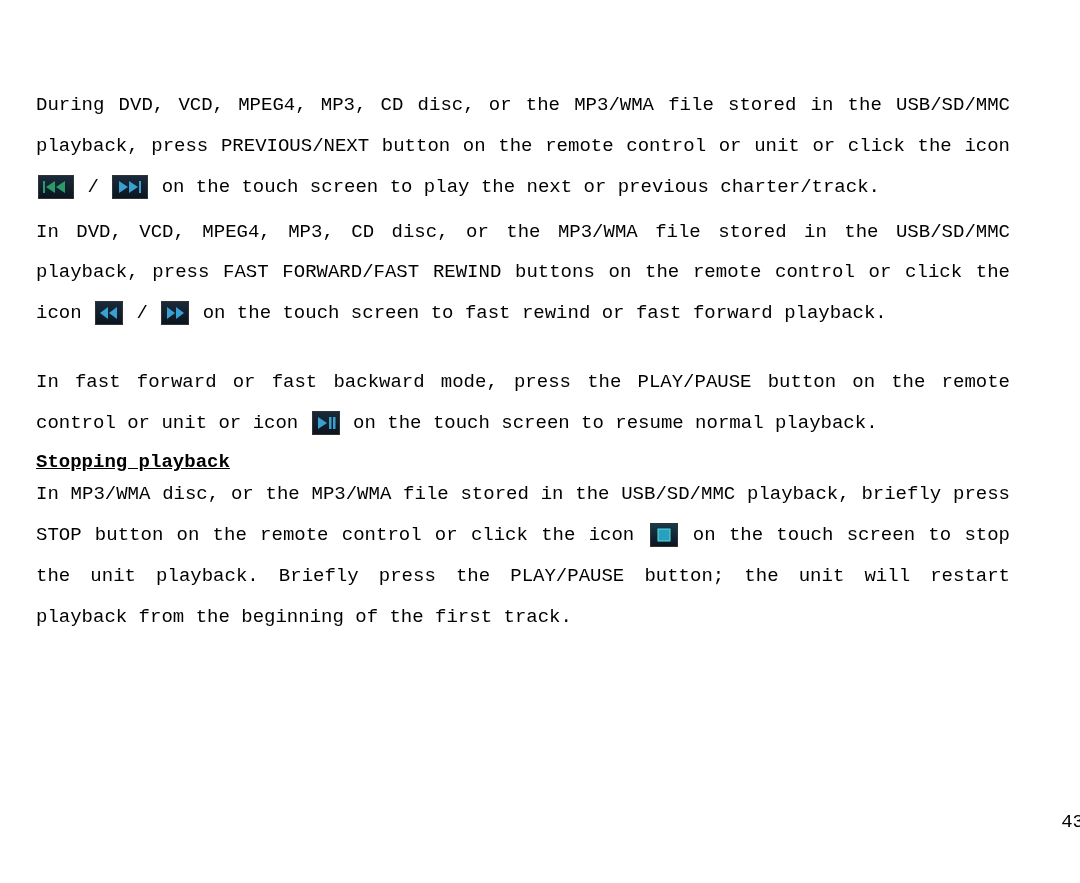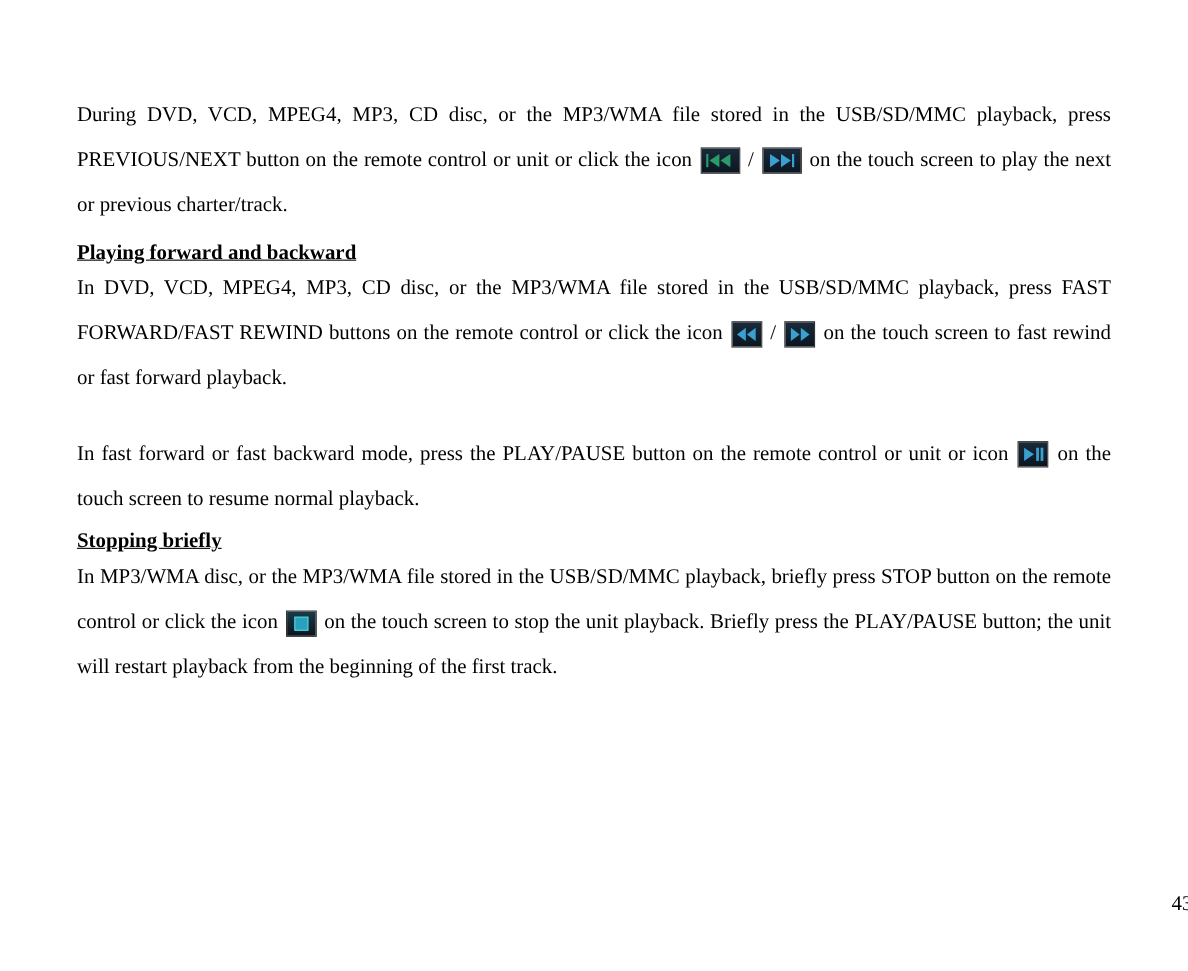--- a/index.html
+++ b/index.html
@@ -7,24 +7,25 @@
     padding: 0;
     background: #fff;
     font-family: "Times New Roman", Times, serif;
     font-size: 19px;
     color: #000;
     width: 1080px;
     height: 883px;
     box-sizing: border-box;
   }
   .page {
-    padding: 85px 70px 0 70px;
+    padding: 85px 70px 0 36px;
     box-sizing: border-box;
     height: 100%;
     position: relative;
+    font-family: Liberation Mono, monospace;
   }
   p {
     margin: 0;
     text-align: justify;
     line-height: 1.3;
   }
   .para-loose {
     line-height: 2.15;
   }
   .para-tight {
@@ -94,21 +95,20 @@
             <polygon points="16,5 25,11 16,17"></polygon>
             <rect x="26" y="5" width="2" height="12"></rect>
           </g>
         </svg>
     </span>
     <span> on the touch screen to play the next or previous charter/track.</span>
   </p>
 
   <div class="spacer-sm"></div>
 
-  <p class="heading">Playing forward and backward</p>
 
   <p class="para-loose">
     <span>In DVD, VCD, MPEG4, MP3, CD disc, or the MP3/WMA file stored in the USB/SD/MMC playback, press FAST FORWARD/FAST REWIND buttons on the remote control or click the icon </span>
     <span class="icon small">
       <svg viewBox="0 0 26 22">
           <g fill="#3aa0d0">
             <polygon points="12,5 4,11 12,17"></polygon>
             <polygon points="21,5 13,11 21,17"></polygon>
           </g>
         </svg>
@@ -135,21 +135,21 @@
           <g fill="#3aa0d0">
             <polygon points="5,5 14,11 5,17"></polygon>
             <rect x="16" y="5" width="2.5" height="12"></rect>
             <rect x="20" y="5" width="2.5" height="12"></rect>
           </g>
         </svg>
     </span>
     <span> on the touch screen to resume normal playback.</span>
   </p>
 
-  <p class="heading">Stopping briefly</p>
+  <p class="heading">Stopping playback</p>
 
   <p class="para-loose">
     <span>In MP3/WMA disc, or the MP3/WMA file stored in the USB/SD/MMC playback, briefly press STOP button on the remote control or click the icon </span>
     <span class="icon stop">
       <svg viewBox="0 0 26 22">
           <rect x="7" y="5" width="12" height="12" fill="#2aa0c0" stroke="#5dd" stroke-width="1"></rect>
         </svg>
     </span>
     <span> on the touch screen to stop the unit playback. Briefly press the PLAY/PAUSE button; the unit will restart playback from the beginning of the first track.</span>
   </p>

